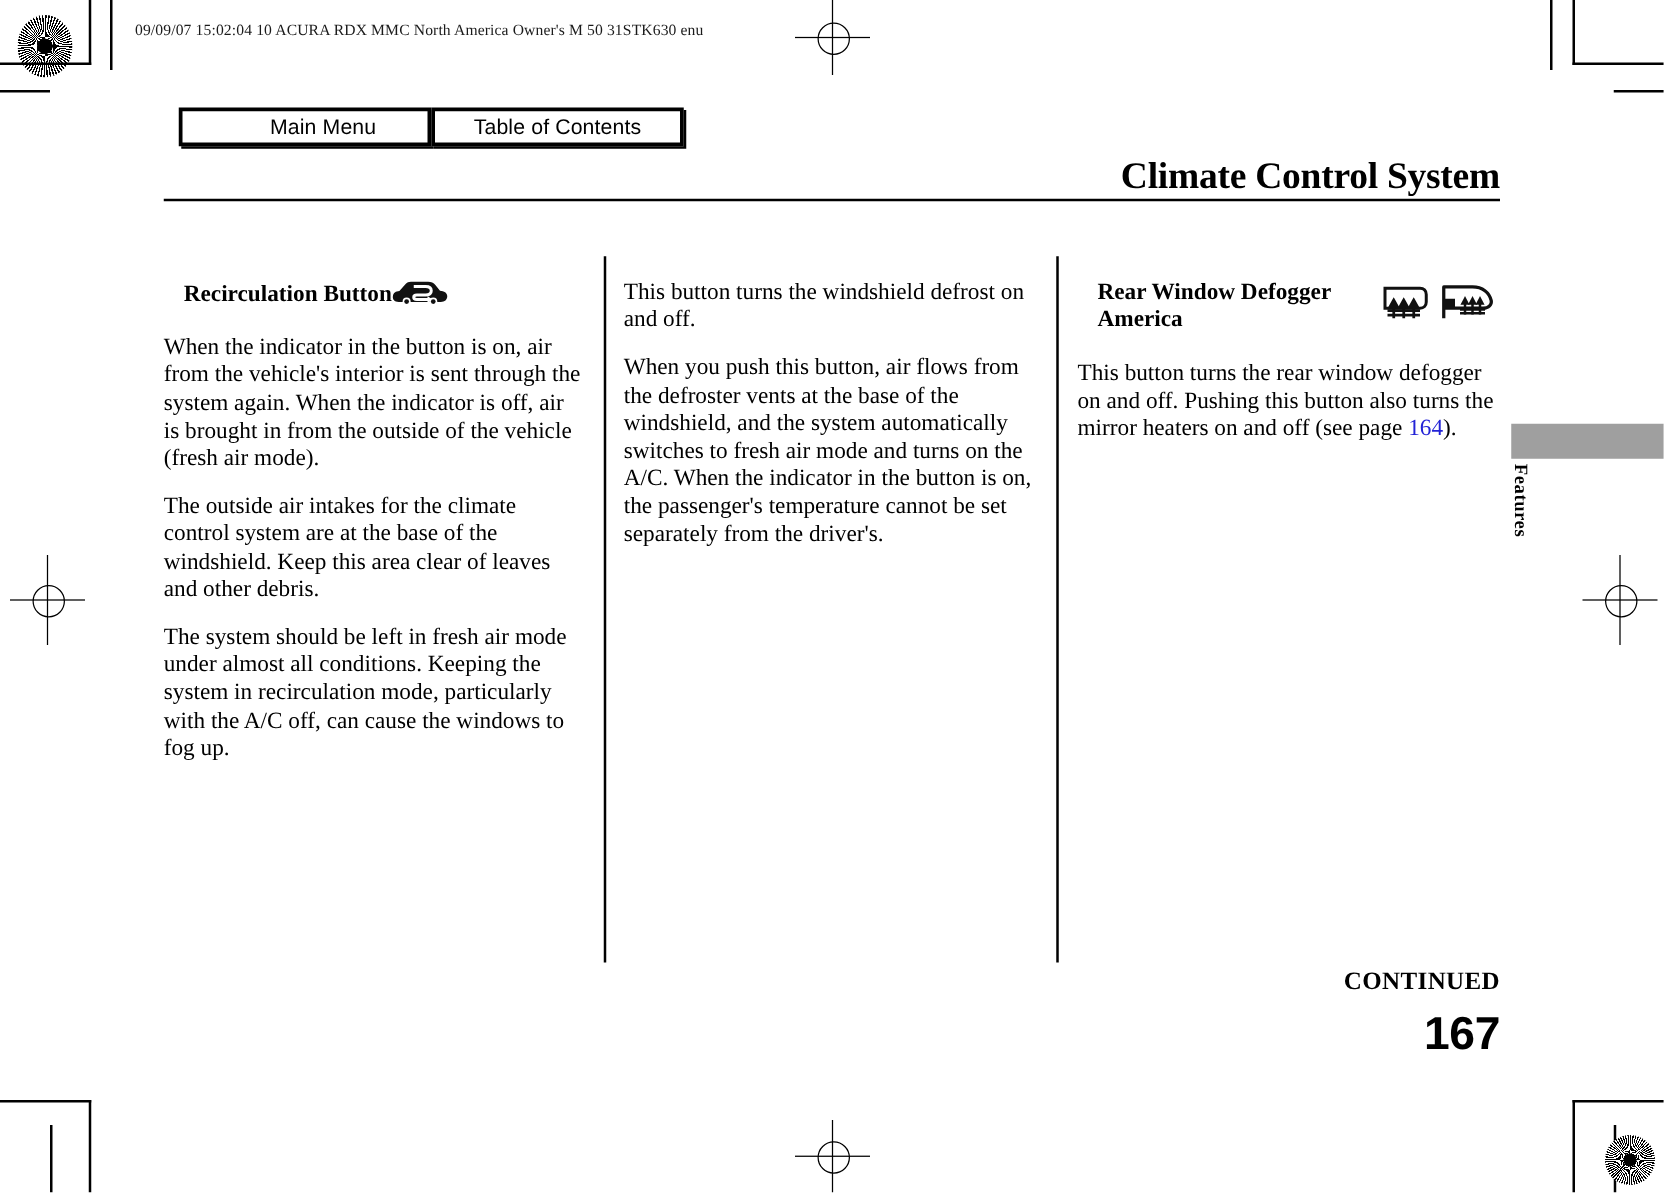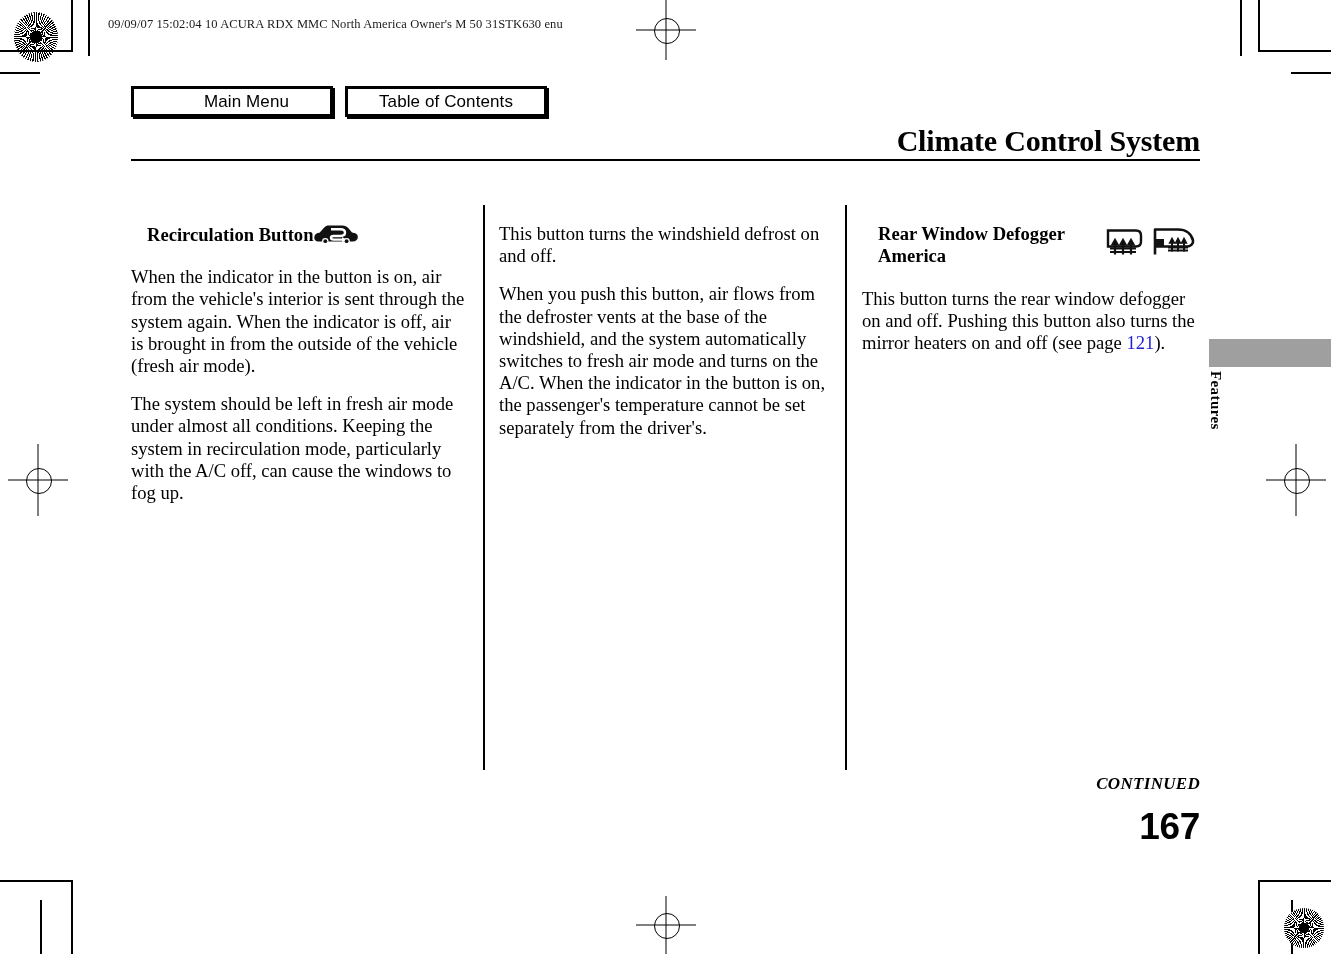--- a/index.html
+++ b/index.html
@@ -138,23 +138,22 @@
     letter-spacing: 0.4px;
     white-space: nowrap;
   }
 
   
   .continued {
     position: absolute;
     right: 131px;
     top: 774px;
     font-family: "Liberation Serif", serif;
-    font-style: italic;
-    font-weight: bold;
-    font-size: 17px;
+    font-weight: bold;
+    font-size: 20px;
     letter-spacing: 0.3px;
     text-align: right;
   }
   .page-number {
     position: absolute;
     right: 131px;
     top: 806px;
     font-family: "Liberation Sans", sans-serif;
     font-weight: bold;
     font-size: 37px;
@@ -200,21 +199,21 @@
 <div class="rule" style="left:71px; top:880px; width:2px; height:74px;"></div>
 <div class="rule" style="left:40px; top:900px; width:2px; height:54px;"></div>
 
 <div class="rule" style="left:1258px; top:880px; width:73px; height:2px;"></div>
 <div class="rule" style="left:1258px; top:880px; width:2px; height:74px;"></div>
 <div class="rule" style="left:1291px; top:900px; width:2px; height:54px;"></div>
 <div class="reg-rosette" style="left:1284px; top:908px; width:40px; height:40px;"></div>
 
 <div class="meta-line">09/09/07 15:02:04    10 ACURA RDX MMC North America Owner's M 50 31STK630 enu</div>
 
-<div class="navbtn" style="left:131px; top:86px; width:202px;padding-left:29px;">Main Menu</div>
+<div class="navbtn" style="left:143px; top:86px; width:202px;padding-left:29px;">Main Menu</div>
 <div class="navbtn" style="left:345px; top:86px; width:202px;">Table of Contents</div>
 
 <div class="chapter-title">Climate Control System</div>
 <div class="rule" style="left:131px; top:159px; width:1069px; height:2px;"></div>
 
 <div class="divider" style="left:483px;"></div>
 <div class="divider" style="left:845px;"></div>
 
 <div class="col" style="left:131px; width:335px;">
   <div class="headrow">
@@ -226,20 +225,21 @@
           <path d="M29 14 L33.4 16.6 L29 19.2 Z" fill="#ffffff"></path>
           <circle cx="12.3" cy="18.2" r="3.2" fill="#ffffff"></circle>
           <circle cx="12.3" cy="18.2" r="1.9" fill="#111111"></circle>
           <circle cx="33.6" cy="18.2" r="3.2" fill="#ffffff"></circle>
           <circle cx="33.6" cy="18.2" r="1.9" fill="#111111"></circle>
         </svg>
       </span>
     </h2>
   </div>
   <p>When the indicator in the button is on, air from the vehicle's interior is sent through the system again. When the indicator is off, air is brought in from the outside of the vehicle (fresh air mode).</p>
+  <p>The outside air intakes for the climate control system are at the base of the windshield. Keep this area clear of leaves and other debris.</p>
   <p>The system should be left in fresh air mode under almost all conditions. Keeping the system in recirculation mode, particularly with the A/C off, can cause the windows to fog up.</p>
 </div>
 
 <div class="col" style="left:499px; width:332px;">
   <p>This button turns the windshield defrost on and off.</p>
   <p>When you push this button, air flows from the defroster vents at the base of the windshield, and the system automatically switches to fresh air mode and turns on the A/C. When the indicator in the button is on, the passenger's temperature cannot be set separately from the driver's.</p>
 </div>
 
 <div class="col" style="left:862px; width:338px;">
   <div class="headrow" style="min-height:48px;">
@@ -261,21 +261,21 @@
         <path d="M3 2.5 L3 27.5 M3 2.5 L26 2.5 C34 2.5 39.5 7 41 13.5 C41.6 16.5 39 19.5 34.5 19.5 L3 19.5 Z" fill="none" stroke="#111111" stroke-width="2.6" stroke-linejoin="round"></path>
         <path d="M3 2.5 L3 12 L12 12 L12 19.5 L3 19.5 Z" fill="#111111"></path>
         <path d="M20 24.5 L20 12.5 M20 12 L18 15.8 L22 15.8 Z" fill="#111111" stroke="#111111" stroke-width="2"></path>
         <path d="M26 24.5 L26 12.5 M26 12 L24 15.8 L28 15.8 Z" fill="#111111" stroke="#111111" stroke-width="2"></path>
         <path d="M32 24.5 L32 12.5 M32 12 L30 15.8 L34 15.8 Z" fill="#111111" stroke="#111111" stroke-width="2"></path>
         <path d="M16 20.5 L36 20.5 M16 23.5 L36 23.5" stroke="#111111" stroke-width="2"></path>
       </svg>
     </span>
   </div>
   <p style="margin-top:17px;">
-    <span>This button turns the rear window defogger on and off. Pushing this button also turns the mirror heaters on and off (see page </span><a class="link-blue" href="#" style="text-decoration:none;">121</a><span>).</span>
+    <span>This button turns the rear window defogger on and off. Pushing this button also turns the mirror heaters on and off (see page </span><a class="link-blue" href="#" style="text-decoration:none;">164</a><span>).</span>
   </p>
 </div>
 
 <div class="side-tab-bar"></div>
 <div class="side-tab-label">Features</div>
 
 <div class="continued">CONTINUED</div>
 <div class="page-number">167</div>
 
 </body></html>

